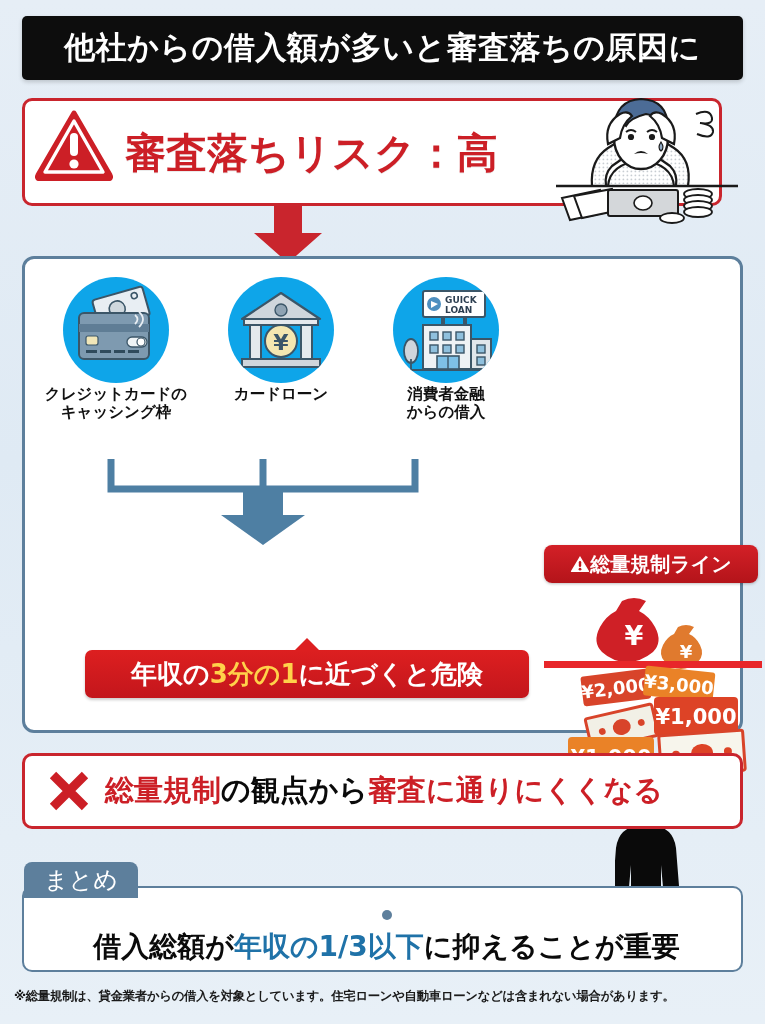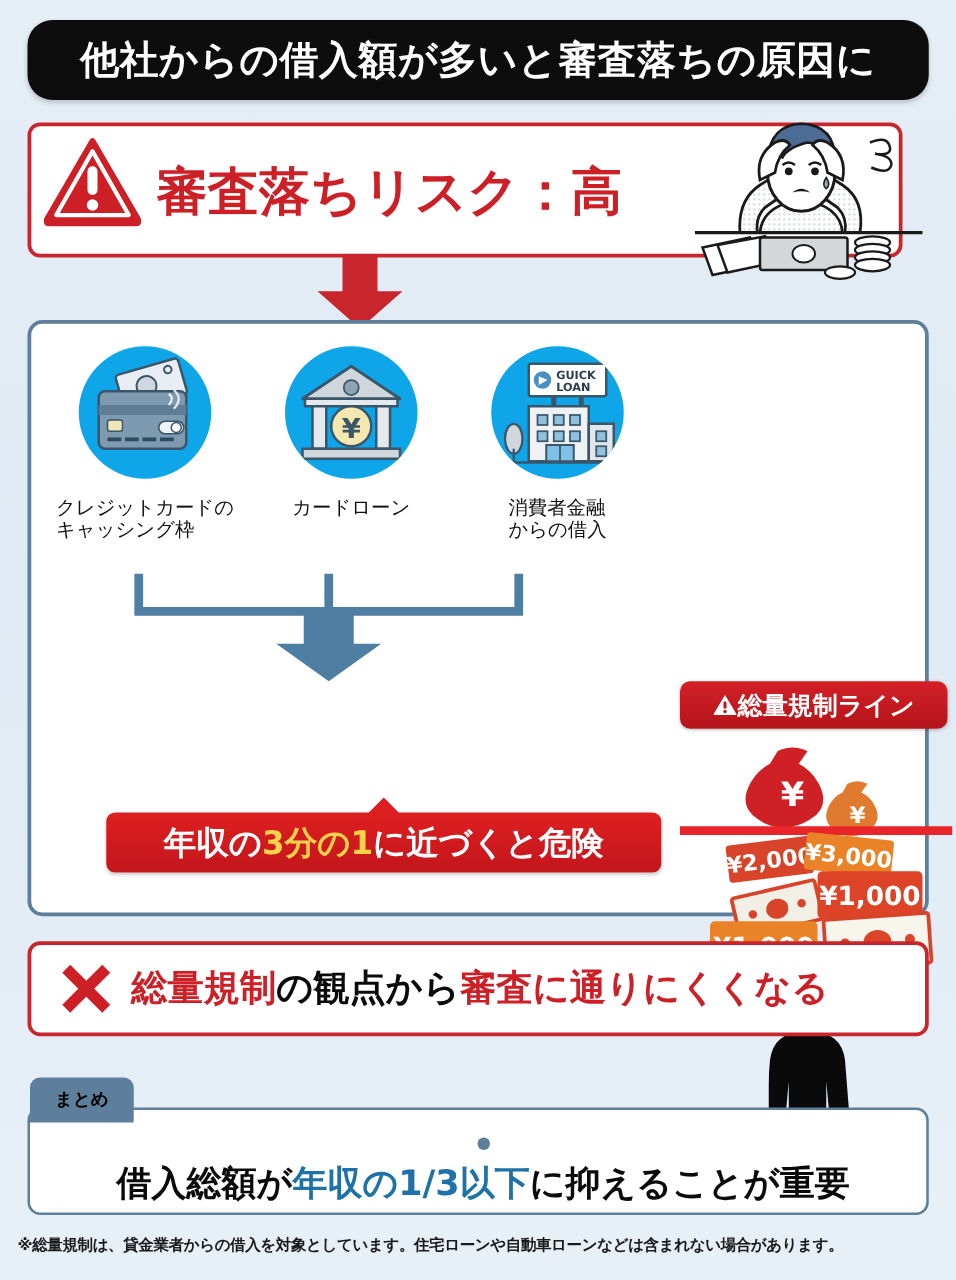--- a/index.html
+++ b/index.html
@@ -22,21 +22,21 @@
   }
 
   
   .title-bar {
     position: absolute;
     left: 22px;
     top: 16px;
     width: 721px;
     height: 64px;
     background: #0d0d0d;
-    border-radius: 20px;
+    border-radius: 5px;
     display: flex;
     align-items: center;
     justify-content: center;
     box-shadow: 0 2px 4px rgba(0,0,0,.18);
   }
   .title-bar .txt {
     color: #ffffff;
     font-size: 31px;
     font-weight: bold;
     letter-spacing: .5px;
@@ -123,24 +123,24 @@
     width: 106px;
     height: 106px;
     border-radius: 50%;
     background: #0ea5e9;
     display: flex;
     align-items: center;
     justify-content: center;
     overflow: hidden;
   }
   .source .label {
-    margin-top: 14px;
-    text-align: left;
+    margin-top: 2px;
+    text-align: center;
     font-size: 15.5px;
-    font-weight: normal;
+    font-weight: bold;
     color: #111;
     line-height: 1.18;
     white-space: pre-line;
   }
 
   
   .connector {
     position: absolute;
     left: 78px;
     top: 198px;
@@ -282,23 +282,23 @@
     left: 0px;
     top: -26px;
     height: 36px;
     padding: 0 20px;
     background: #5d7f9c;
     border-radius: 8px 8px 0 0;
     display: flex;
     align-items: center;
   }
   .summary-tab .t {
-    color: #000000;
-    font-size: 14px;
-    font-weight: bold;
+    color: #ffffff;
+    font-size: 24px;
+    font-weight: normal;
   }
   .summary-body {
     position: absolute;
     left: 18px;
     top: 22px;
     right: 10px;
     display: flex;
     align-items: center;
     gap: 8px;
     flex-direction: column;

